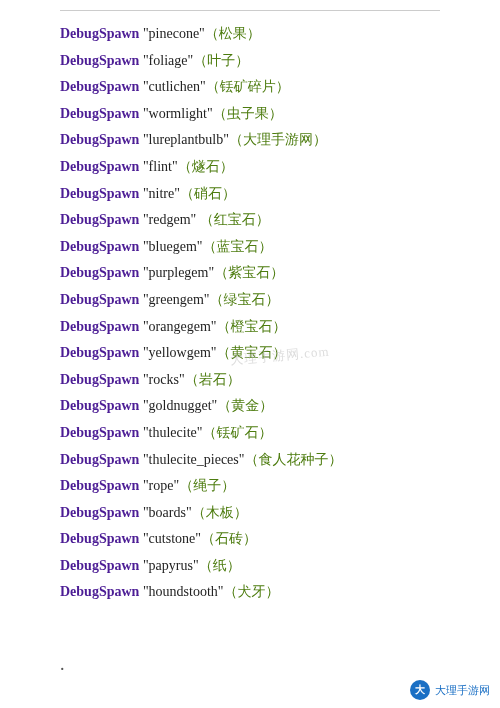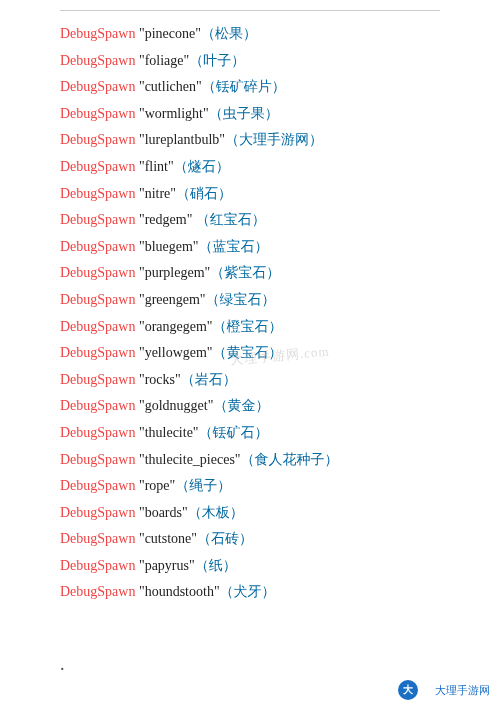--- a/index.html
+++ b/index.html
@@ -27,30 +27,30 @@
     .content {
       padding: 10px 60px 40px 60px;
     }
 
     .debug-line {
       line-height: 1.9;
       white-space: nowrap;
     }
 
     .debug-line .keyword {
-      font-weight: normal;
-      color: #ef4444;
+      font-weight: bold;
+      color: #4c1d95;
     }
 
     .debug-line .item-name {
       color: #222;
     }
 
     .debug-line .cn-text {
-      color: #0369a1;
+      color: #4d7c0f;
     }
 
     .watermark {
       position: absolute;
       top: 50%;
       left: 50%;
       transform: translate(-20%, -40%) rotate(-5deg);
       font-size: 13px;
       color: rgba(180, 180, 180, 0.45);
       pointer-events: none;
@@ -83,21 +83,20 @@
       align-items: center;
       justify-content: center;
       color: white;
       font-size: 10px;
       font-weight: bold;
     }
 
     .footer-text {
       font-size: 11px;
       color: #1a6fc4;
-      margin-left: 12px;
     }
   </style>
 </head>
 <body>
 
 <hr class="top-divider">
 
 <div class="content">
   <div id="lines-container">
       <div class="debug-line"><span class="keyword">DebugSpawn </span><span class="item-name">"pinecone"</span><span class="cn-text">（松果）</span></div>

